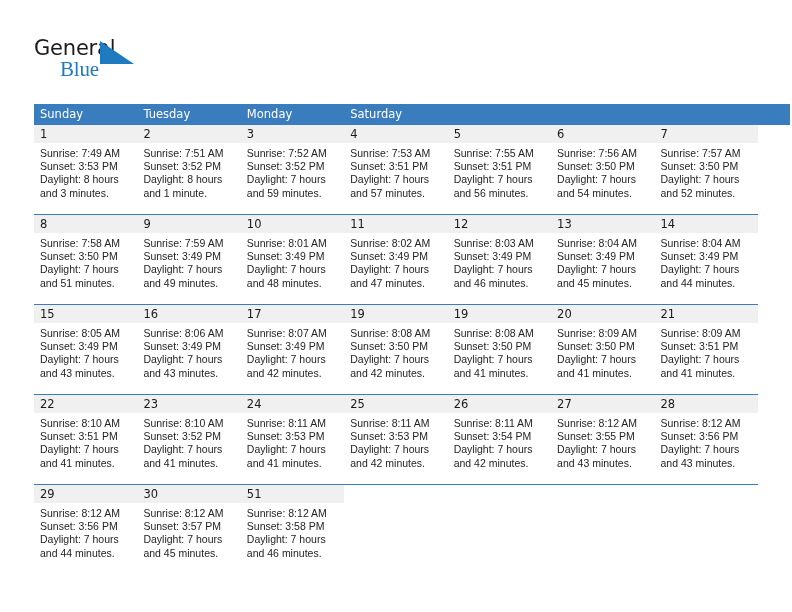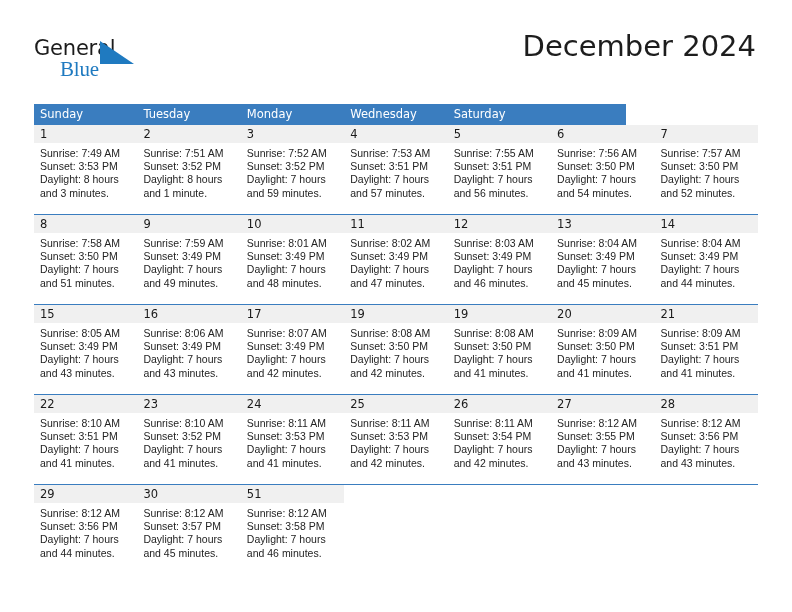--- a/index.html
+++ b/index.html
@@ -88,21 +88,21 @@
   
   .cal {
     position: absolute;
     left: 34px;
     top: 104px;
     width: 724px;
   }
 
   .dow-row {
     display: flex;
-    width: 592px;
+    width: 756px;
     height: 21px;
     background: #3a7dbf;
   }
   .dow {
     width: 103.43px;
     box-sizing: border-box;
     padding-left: 6px;
     color: #ffffff;
     font-size: 11.5px;
     line-height: 21px;
@@ -165,31 +165,29 @@
       <span class="logo-general">General</span>
       <span class="logo-tri">
         <svg width="38" height="26" viewBox="0 0 38 26" xmlns="http://www.w3.org/2000/svg">
           <polygon points="2,24 2,1 36,24" fill="#1f7ac0"></polygon>
         </svg>
       </span>
       <span class="logo-blue">Blue</span>
     </div>
 
     <div class="title-wrap">
-      <div class="cal-title">December 2024</div>
     </div>
 
   </div>
 
   <div class="cal">
     <div class="dow-row" id="dow-row">
         <div class="dow">Sunday</div>
         <div class="dow">Tuesday</div>
         <div class="dow">Monday</div>
-        <div class="dow">Wednesday</div>
         <div class="dow">Saturday</div>
       </div>
     <div id="weeks-host">
         <div class="week">
           <div class="cell filled">
             <div class="daynum-band">1</div>
             <div class="cell-body">
               <div>Sunrise: 7:49 AM</div>
               <div>Sunset: 3:53 PM</div>
               <div>Daylight: 8 hours</div>

